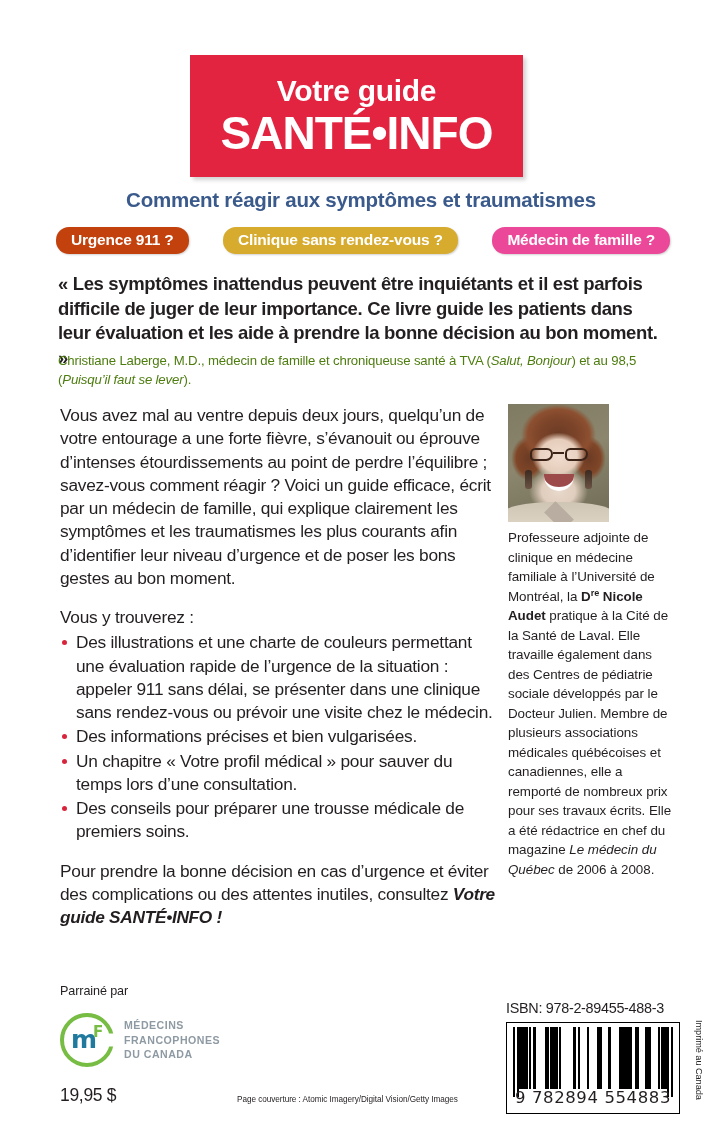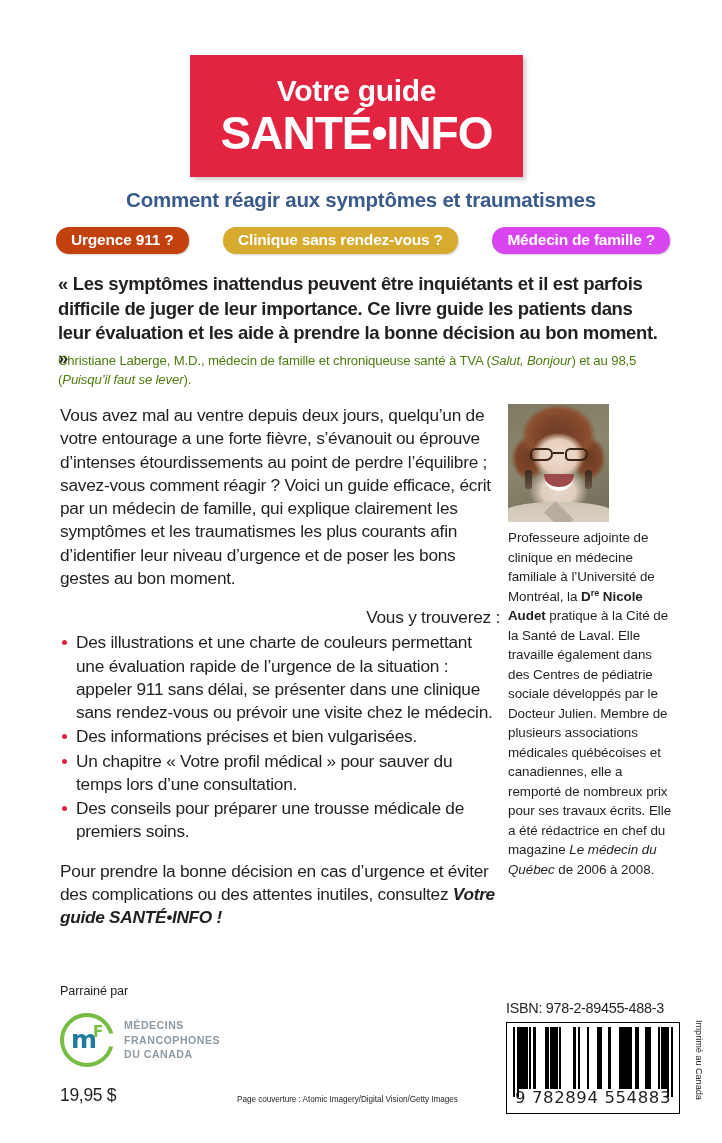--- a/index.html
+++ b/index.html
@@ -76,21 +76,21 @@
     font-size: 15.5px;
     font-weight: bold;
     letter-spacing: -0.2px;
     padding: 3px 15px 5px 15px;
     line-height: 1.25;
     white-space: nowrap;
     box-shadow: 1px 1px 2px rgba(0,0,0,0.18);
   }
   .badge-red    { background: #c2410c; }
   .badge-yellow { background: #d6ab2e; }
-  .badge-green  { background: #d946ef; }
+  .badge-green  { background: #ec4899; }
 
   
   .quote {
     position: absolute;
     left: 58px;
     top: 272px;
     width: 600px;
     font-size: 18.5px;
     font-weight: bold;
     line-height: 1.33;
@@ -115,21 +115,21 @@
     left: 60px;
     top: 404px;
     width: 440px;
     font-size: 17.3px;
     line-height: 1.345;
     letter-spacing: -0.25px;
     color: #231f20;
   }
   .main-col p { margin: 0; }
   .para-intro { margin-bottom: 16px !important; }
-  .lead-in { margin-bottom: 2px !important; text-align: right; }
+  .lead-in { margin-bottom: 2px !important; }
 
   ul.features {
     list-style: none;
     margin: 0;
     padding: 0;
   }
   ul.features li {
     position: relative;
     padding-left: 16px;
     margin-bottom: 1px;

